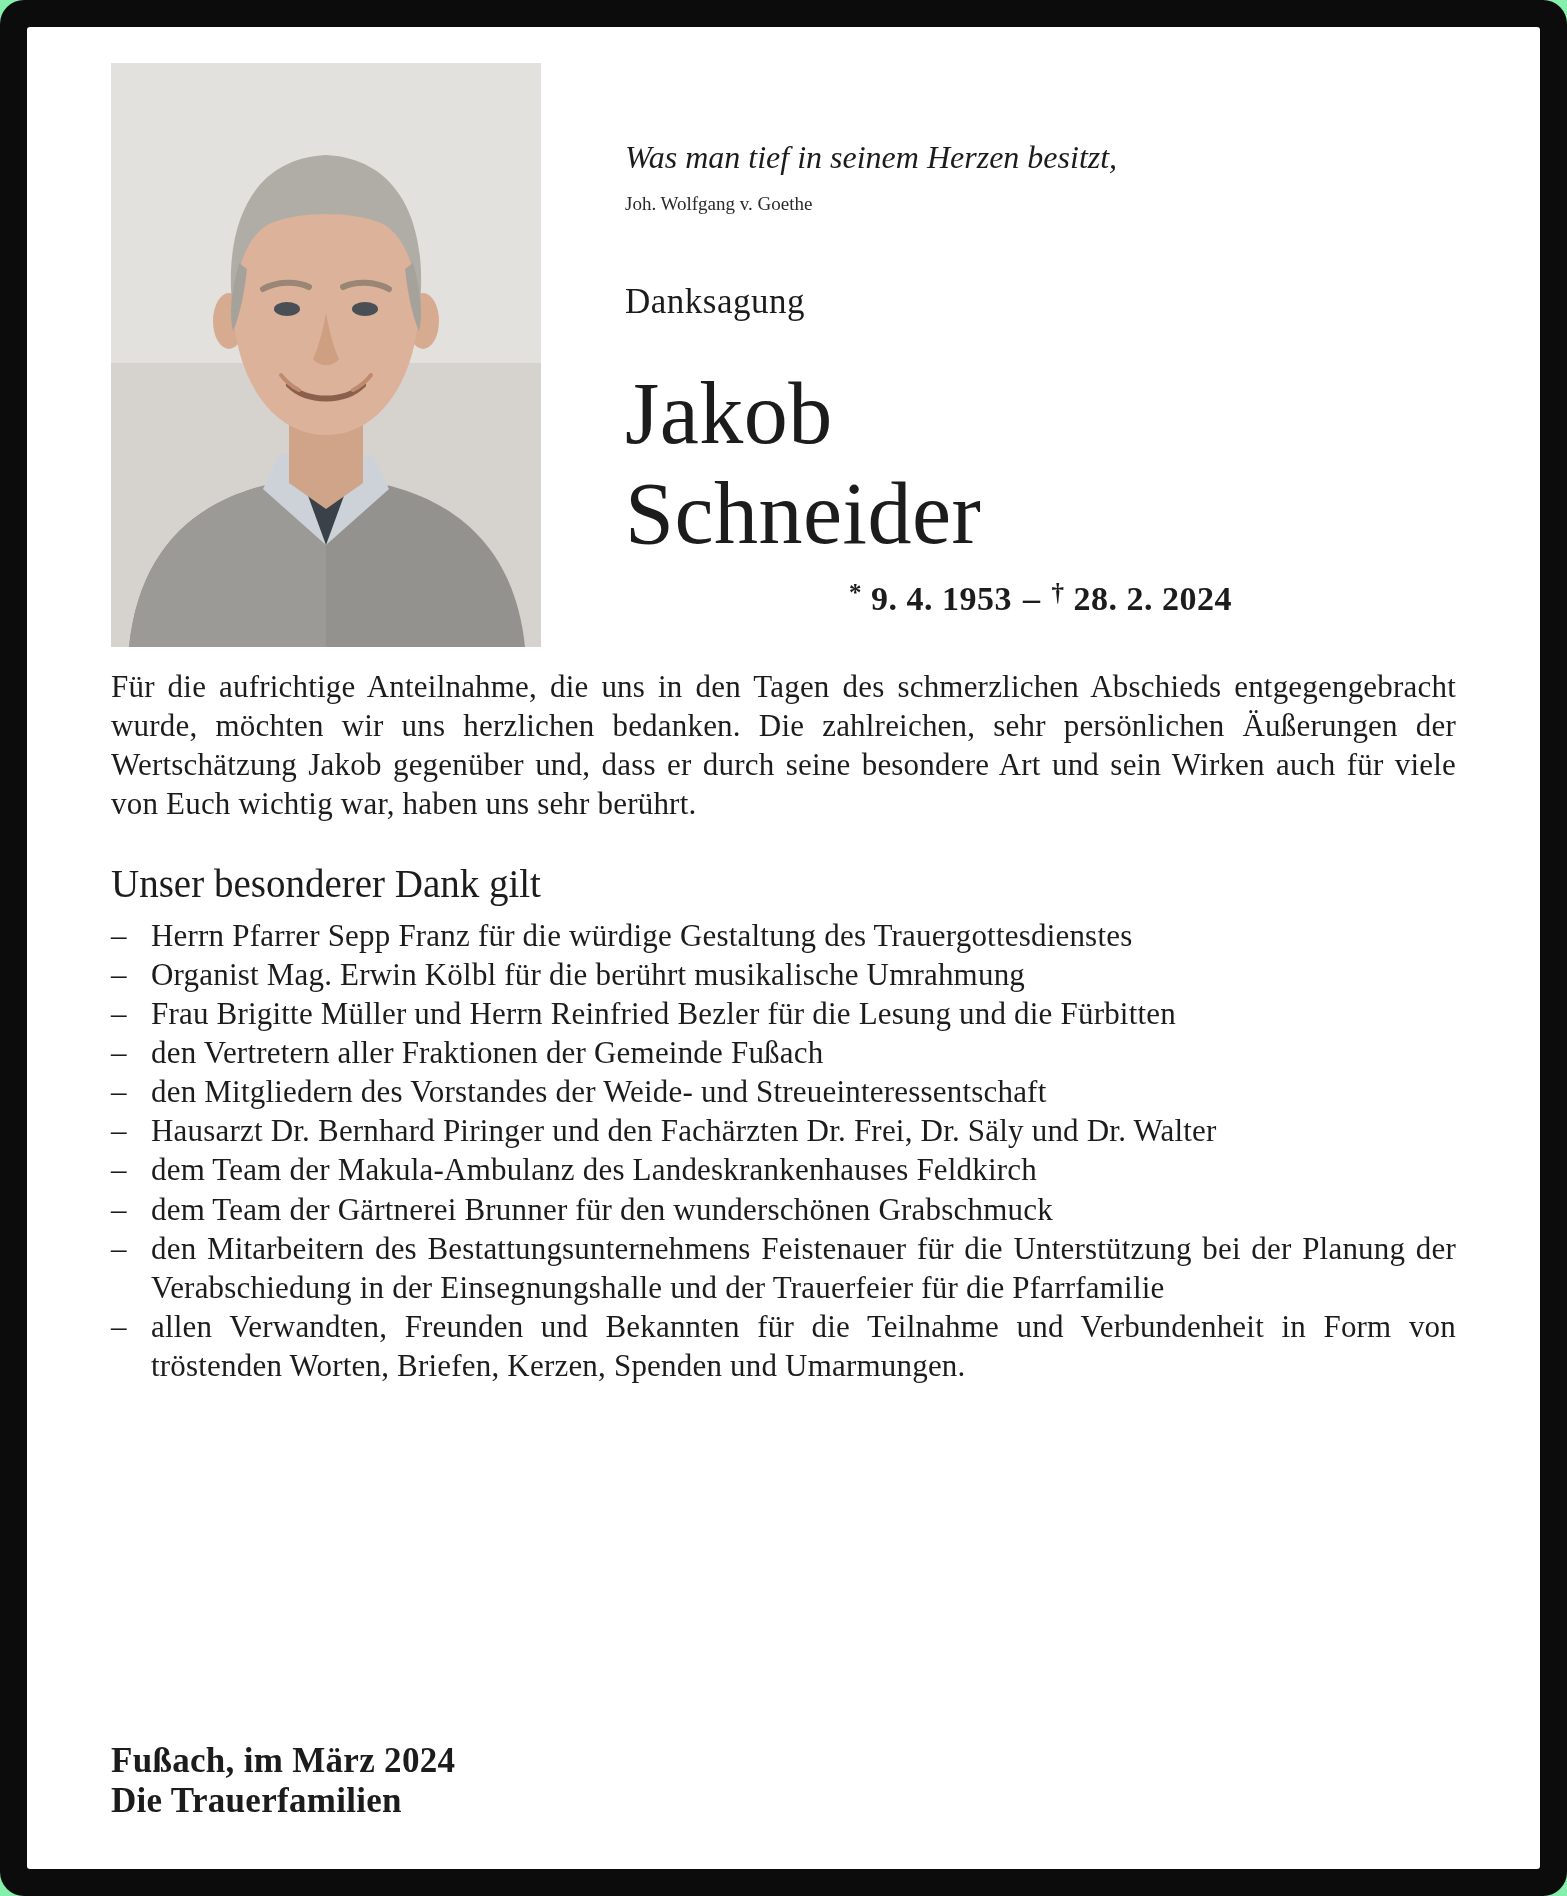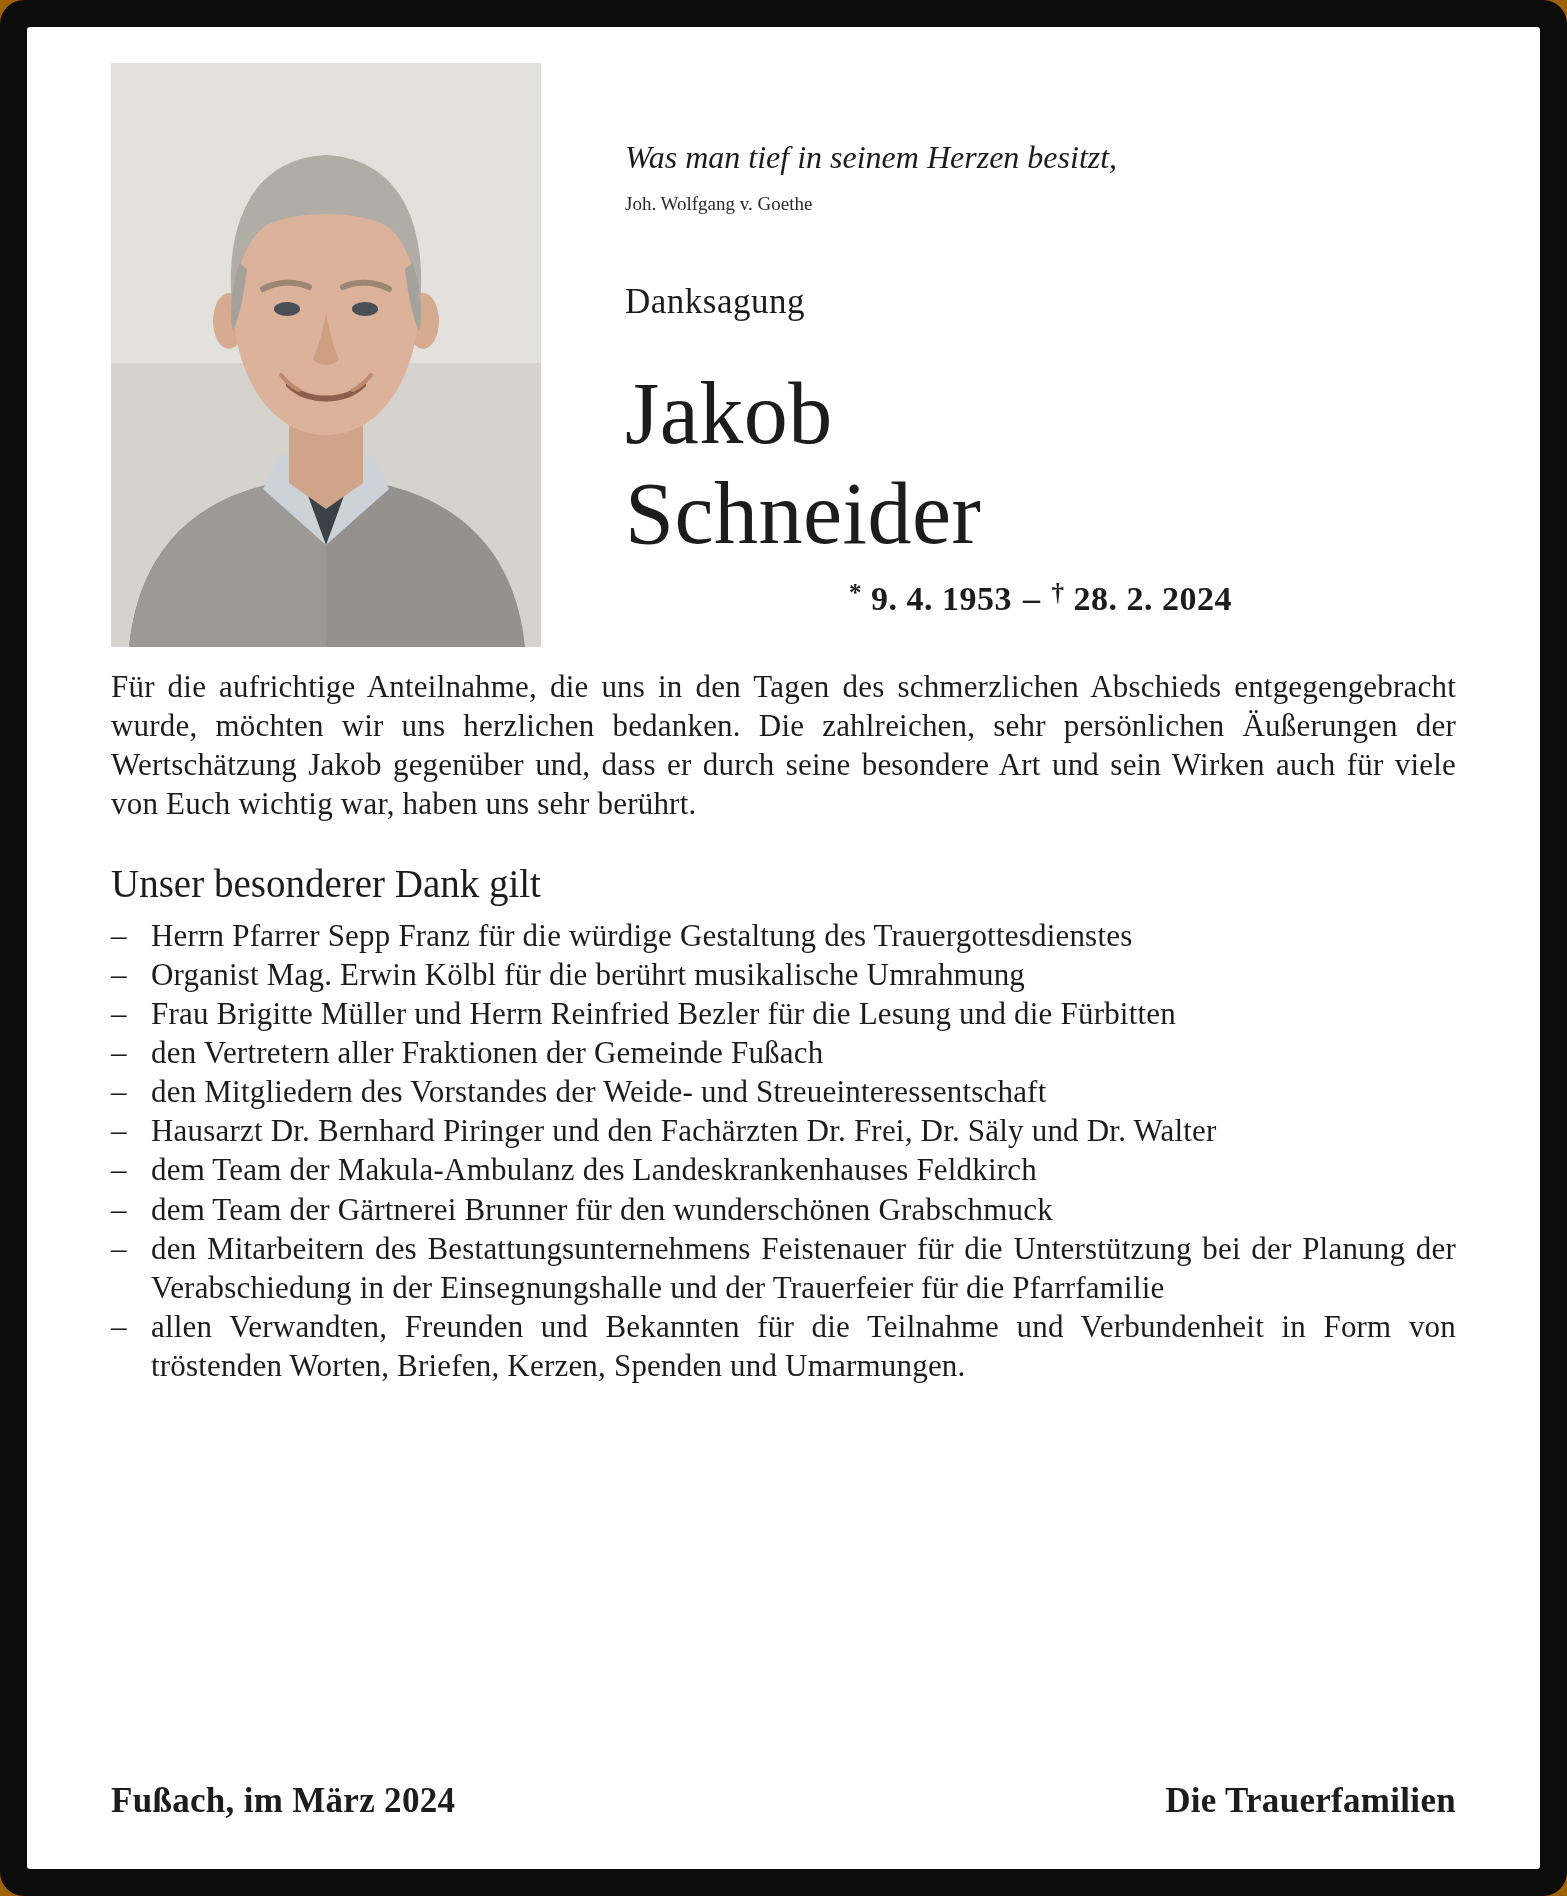--- a/index.html
+++ b/index.html
@@ -6,21 +6,21 @@
     margin: 0;
     padding: 0;
     background: #ffffff;
     font-family: "Liberation Serif", "DejaVu Serif", serif;
     color: #1c1c1c;
   }
   .stage {
     position: relative;
     width: 1567px;
     height: 1896px;
-    background: #a16207;
+    background: #86efac;
   }
   .frame {
     position: absolute;
     inset: 0;
     background: #0c0c0c;
     border-radius: 24px;
   }
   .card {
     position: absolute;
     inset: 27px;
@@ -115,20 +115,21 @@
   }
   
   .footer {
     margin-top: auto;
     display: flex;
     justify-content: space-between;
     align-items: baseline;
     font-weight: bold;
     font-size: 35px;
     letter-spacing: 0.3px;
+    flex-direction: column;
   }
 </style>
 </head>
 <body>
 
 <div class="stage">
   <div class="frame"></div>
   <div class="card">
 
     <div class="top">

